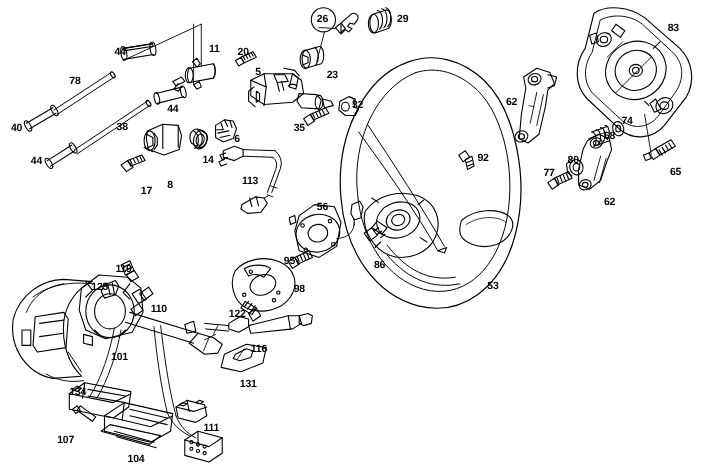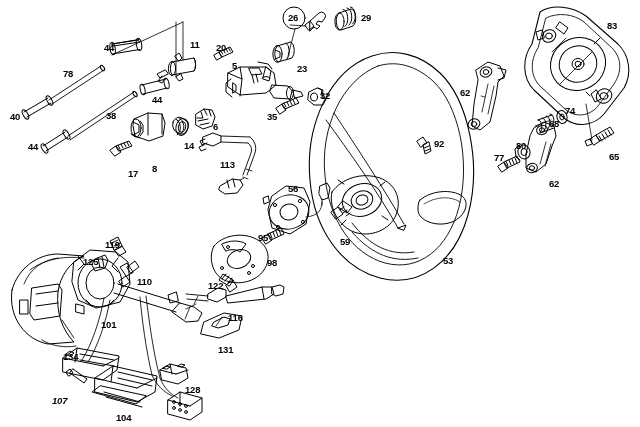--- a/index.html
+++ b/index.html
@@ -365,28 +365,28 @@
 <span class="callout" style="left:460px; top:88px;">62</span>
 <span class="callout" style="left:549px; top:179px;">62</span>
 <span class="callout" style="left:565px; top:106px;">74</span>
 <span class="callout" style="left:549px; top:119px;">68</span>
 <span class="callout" style="left:516px; top:141px;">80</span>
 <span class="callout" style="left:494px; top:153px;">77</span>
 <span class="callout" style="left:609px; top:152px;">65</span>
 <span class="callout" style="left:434px; top:139px;text-align:center;">92</span>
 <span class="callout" style="left:443px; top:256px;">53</span>
 <span class="callout" style="left:288px; top:184px;">56</span>
-<span class="callout" style="left:340px; top:237px;">59</span>
+<span class="callout" style="left:340px; top:237px;">86</span>
 <span class="callout" style="left:267px; top:258px;">98</span>
 <span class="callout" style="left:228px; top:233px;margin-left:30px;">95</span>
 <span class="callout" style="left:208px; top:281px;">122</span>
 <span class="callout" style="left:228px; top:313px;">116</span>
 <span class="callout" style="left:218px; top:345px;">131</span>
 <span class="callout" style="left:101px; top:320px;">101</span>
 <span class="callout" style="left:105px; top:240px;">119</span>
 <span class="callout" style="left:83px;  top:257px;">125</span>
 <span class="callout" style="left:137px; top:277px;">110</span>
 <span class="callout" style="left:31px;  top:352px;margin-left:32px;">134</span>
-<span class="callout" style="left:52px;  top:396px;font-style:italic;">107</span>
+<span class="callout" style="left:52px;  top:396px;">107</span>
 <span class="callout" style="left:116px; top:413px;">104</span>
-<span class="callout" style="left:185px; top:385px;">128</span>
+<span class="callout" style="left:185px; top:385px;">111</span>
 
 </div>
 
 </body></html>

